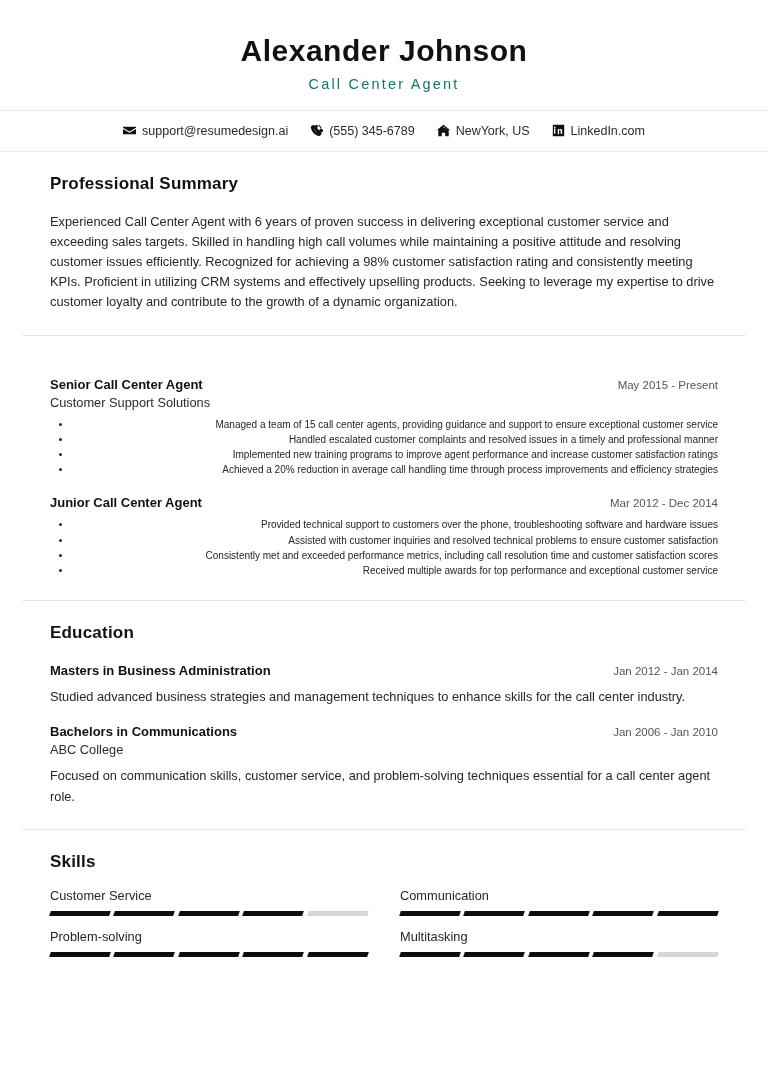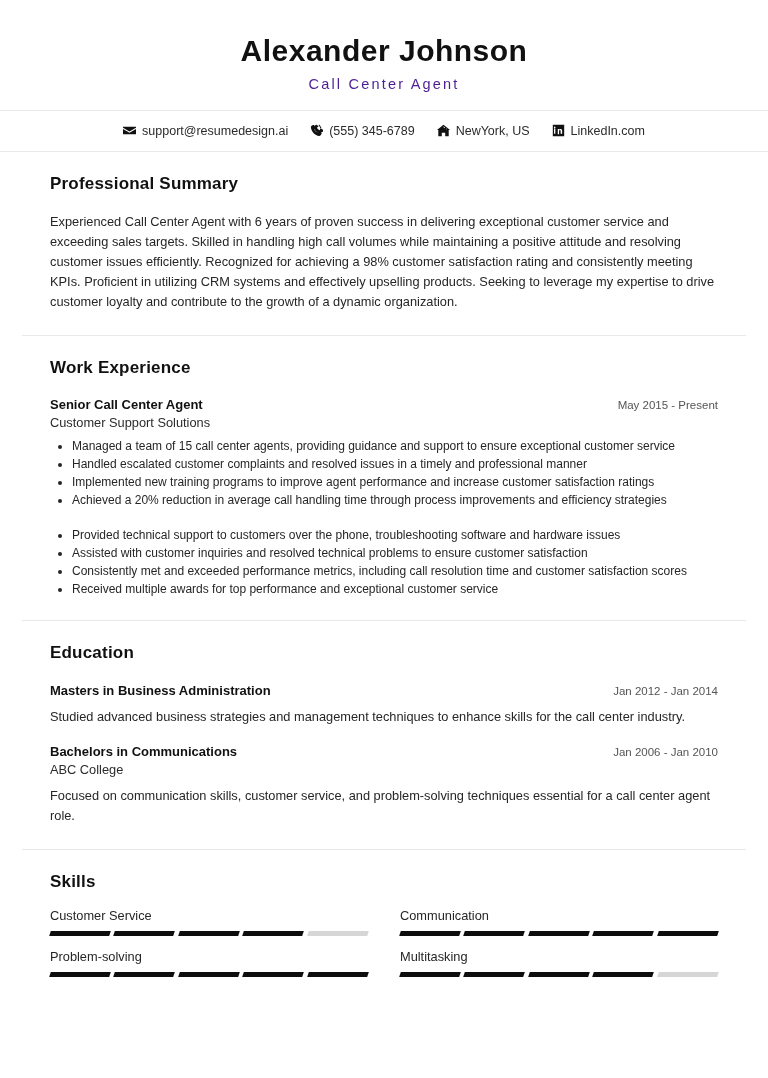--- a/index.html
+++ b/index.html
@@ -17,21 +17,21 @@
   .header { padding: 34px 40px 18px; text-align: center; }
   .name {
     font-size: 30px;
     font-weight: bold;
     letter-spacing: 0.5px;
     color: #111;
     line-height: 1.15;
   }
   .job-title {
     font-size: 14.5px;
-    color: #4c1d95;
+    color: #0f766e;
     letter-spacing: 2.2px;
     margin-top: 7px;
   }
 
   
   .contact-bar {
     border-top: 1px solid #e9e9e9;
     border-bottom: 1px solid #e9e9e9;
     padding: 13px 10px;
     display: flex;
@@ -100,24 +100,25 @@
   .entry-org {
     font-size: 12.8px;
     color: #2b2b2b;
     margin-top: 3px;
   }
   ul.bullets {
     margin: 8px 0 0 0;
     padding-left: 22px;
   }
   ul.bullets li {
-    font-size: 12px;
+    font-size: 10px;
     line-height: 1.42;
     color: #262626;
     margin-bottom: 1px;
+    text-align: right;
   }
   .edu-desc { margin-top: 9px; }
 
   
   .skills-grid {
     display: grid;
     grid-template-columns: 1fr 1fr;
     column-gap: 32px;
     row-gap: 2px;
     margin-top: 16px;
@@ -187,37 +188,40 @@
   </div>
 
   <div class="section sec-pad-top">
     <div class="section-title">Professional Summary</div>
     <p class="summary-text" style="margin-top:18px;">Experienced Call Center Agent with 6 years of proven success in delivering exceptional customer service and exceeding sales targets. Skilled in handling high call volumes while maintaining a positive attitude and resolving customer issues efficiently. Recognized for achieving a 98% customer satisfaction rating and consistently meeting KPIs. Proficient in utilizing CRM systems and effectively upselling products. Seeking to leverage my expertise to drive customer loyalty and contribute to the growth of a dynamic organization.</p>
   </div>
 
   <div class="divider" style="margin-top:22px;"></div>
 
   <div class="section sec-pad-top">
-    <div class="section-title">Work Experience</div>
 
     <div class="entry" style="margin-top:19px;">
       <div class="entry-head">
         <span class="entry-role">Senior Call Center Agent</span>
         <span class="entry-date">May 2015 - Present</span>
       </div>
       <div class="entry-org">Customer Support Solutions</div>
       <ul class="bullets">
         <li>Managed a team of 15 call center agents, providing guidance and support to ensure exceptional customer service</li>
         <li>Handled escalated customer complaints and resolved issues in a timely and professional manner</li>
         <li>Implemented new training programs to improve agent performance and increase customer satisfaction ratings</li>
         <li>Achieved a 20% reduction in average call handling time through process improvements and efficiency strategies</li>
       </ul>
     </div>
 
     <div class="entry" style="margin-top:18px;">
+      <div class="entry-head">
+        <span class="entry-role">Junior Call Center Agent</span>
+        <span class="entry-date">Mar 2012 - Dec 2014</span>
+      </div>
       <ul class="bullets">
         <li>Provided technical support to customers over the phone, troubleshooting software and hardware issues</li>
         <li>Assisted with customer inquiries and resolved technical problems to ensure customer satisfaction</li>
         <li>Consistently met and exceeded performance metrics, including call resolution time and customer satisfaction scores</li>
         <li>Received multiple awards for top performance and exceptional customer service</li>
       </ul>
     </div>
   </div>
 
   <div class="divider" style="margin-top:22px;"></div>

